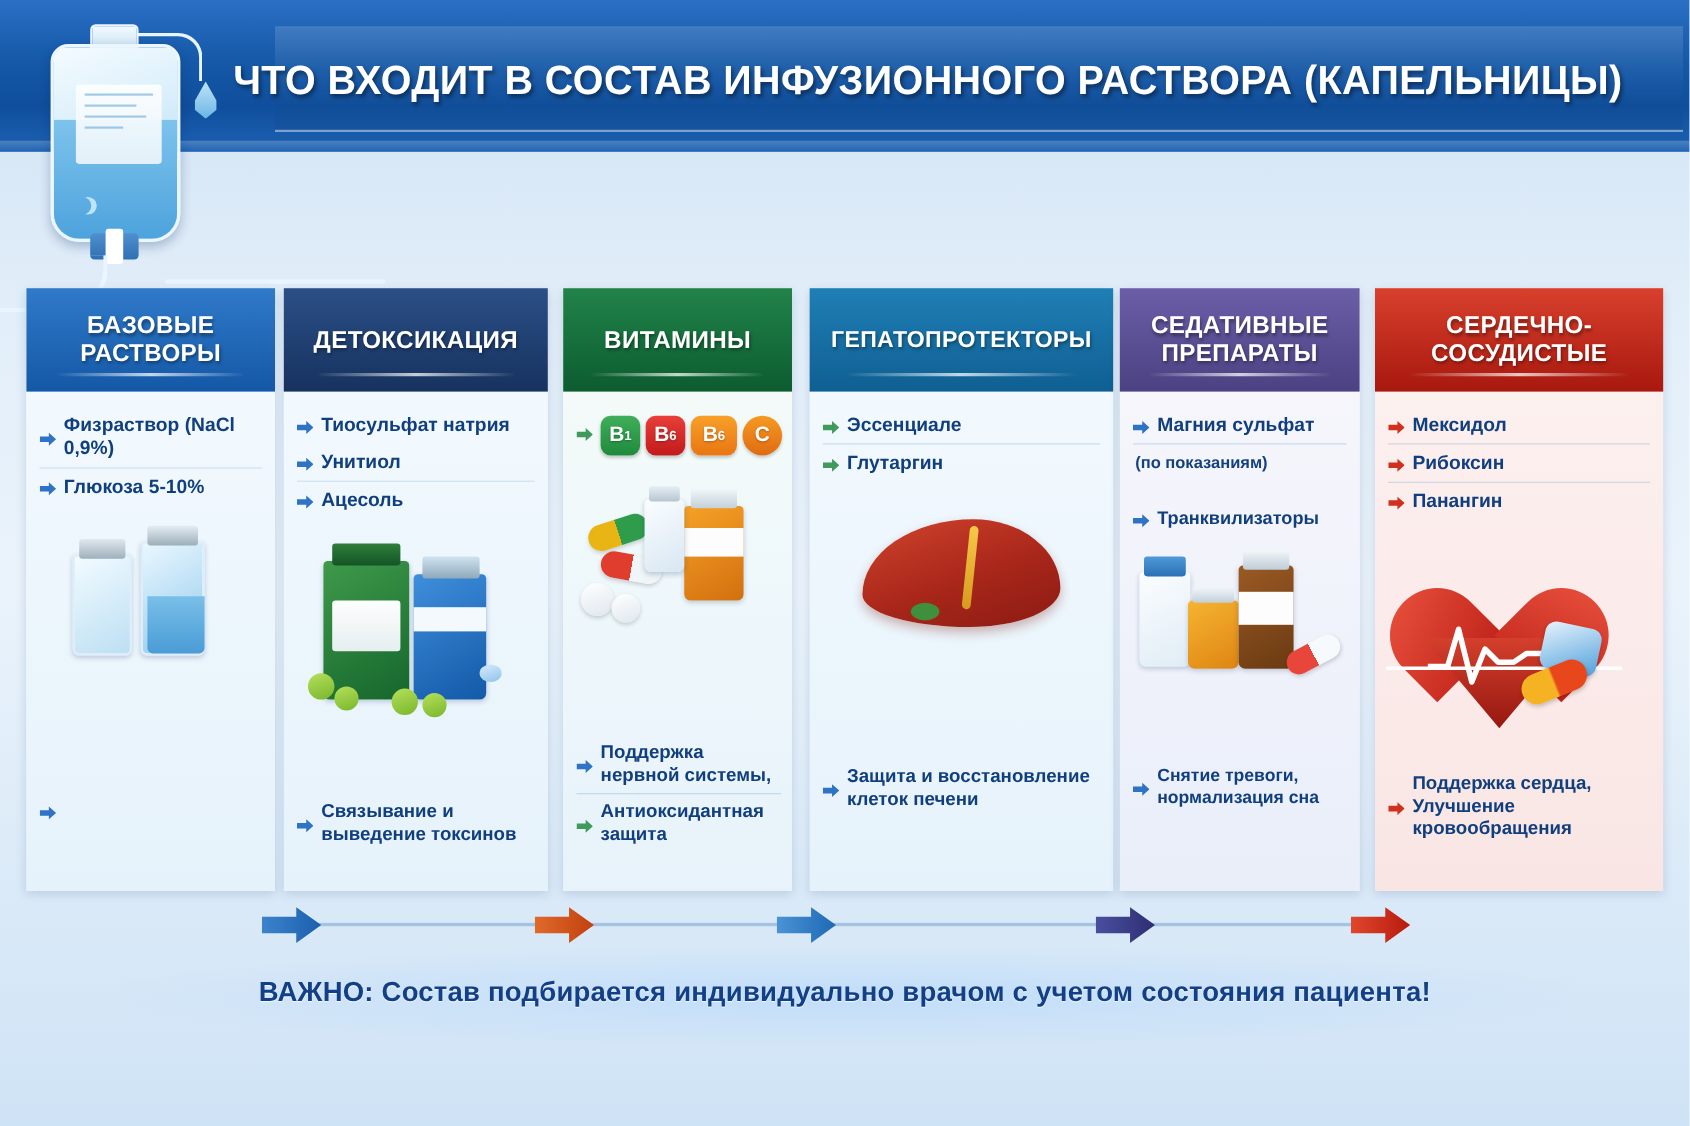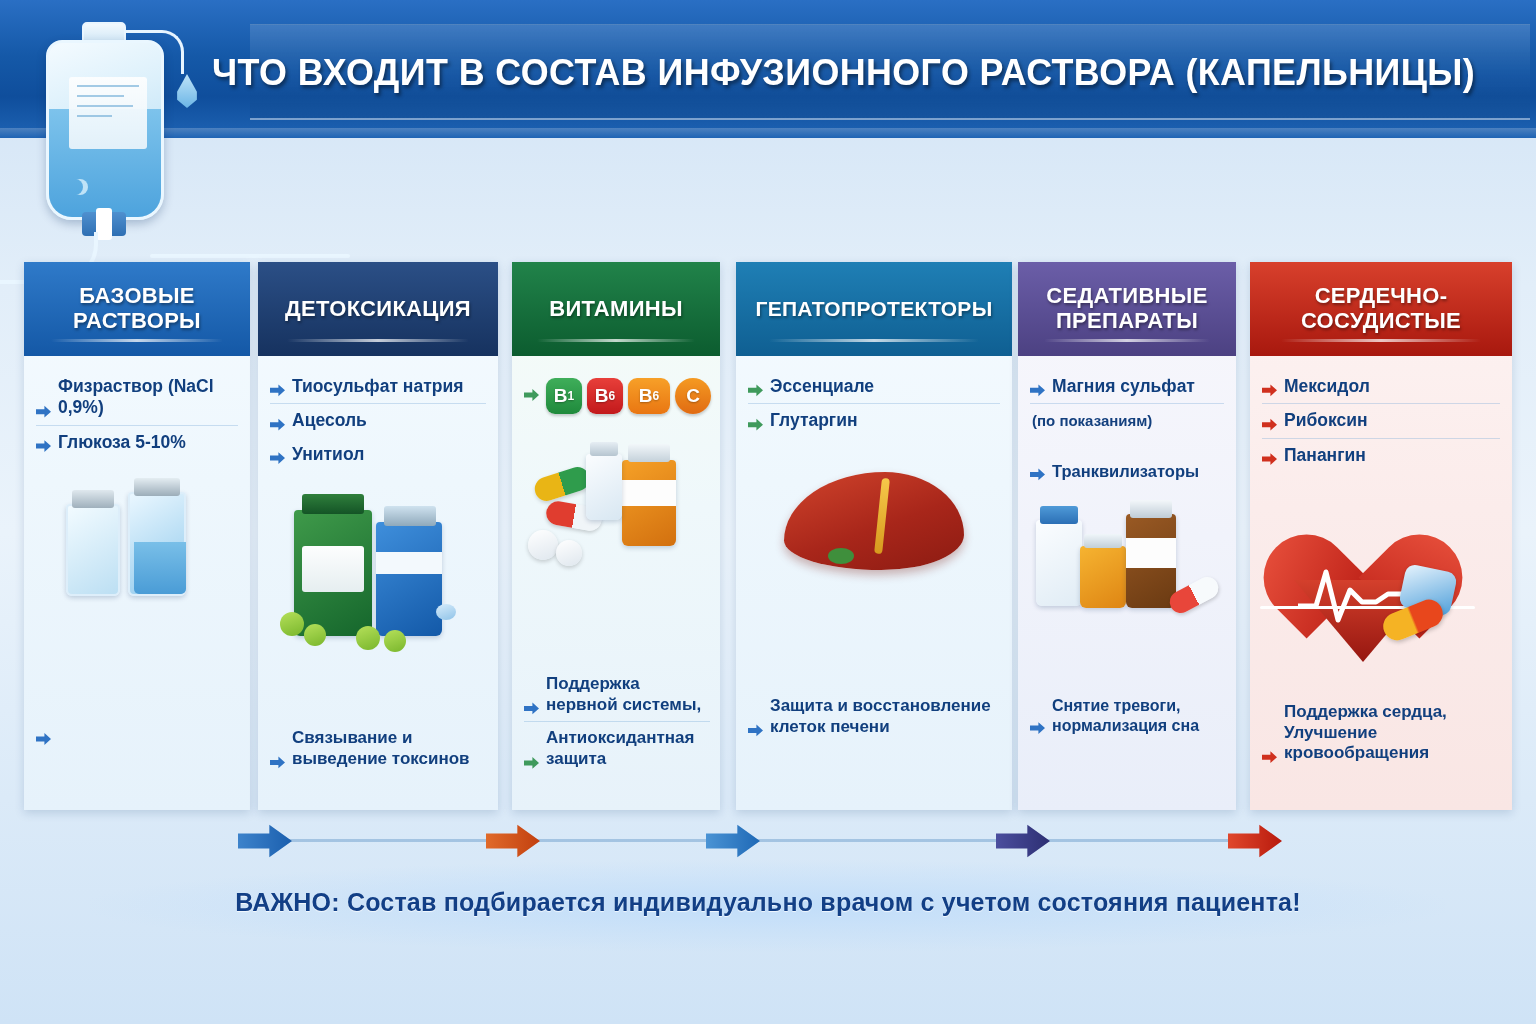--- a/index.html
+++ b/index.html
@@ -124,21 +124,21 @@
   .h5{ background:linear-gradient(180deg,#6b5ea8,#4c4182); }
   .h6{ background:linear-gradient(180deg,#d8402c,#a8180e); }
 
   .col.c6{ background:linear-gradient(180deg,#fdf3f2 0%,#fbeceb 45%,#f9e6e4 100%); }
   .col.c5{ background:linear-gradient(180deg,#f8f7fc 0%,#f1f3fb 50%,#e9eef9 100%); }
   .col.c3{ background:linear-gradient(180deg,#f6fcf7 0%,#eff8fb 45%,#e7f2fa 100%); }
 
   .col-body{ position:relative; padding:14px 12px 0 12px; height:454px; }
 
   .item{
-    position:relative; display:flex; align-items:flex-end; gap:7px;
+    position:relative; display:flex; align-items:center; gap:7px;
     color:#113f7e; font-size:17.5px; font-weight:bold; line-height:1.22;
     padding:6px 0 6px 0;
   }
   .item.sep{ border-top:1px solid rgba(120,170,215,.35); }
   .item .txt{ flex:1; }
   .arrow-i{
     flex:0 0 auto; width:15px; height:14px; margin-top:4px;
     background:#2f73c4;
     clip-path:polygon(0% 32%,56% 32%,56% 8%,100% 50%,56% 92%,56% 68%,0% 68%);
   }
@@ -314,27 +314,27 @@
 
   <div class="col c2">
     <div class="col-head h2">
       <span>ДЕТОКСИКАЦИЯ</span>
     </div>
     <div class="col-body">
       <div class="item">
         <span class="arrow-i"></span>
         <span class="txt">Тиосульфат натрия</span>
       </div>
+      <div class="item">
+        <span class="arrow-i"></span>
+        <span class="txt">Унитиол</span>
+      </div>
       <div class="item sep">
         <span class="arrow-i"></span>
         <span class="txt">Ацесоль</span>
-      </div>
-      <div class="item">
-        <span class="arrow-i"></span>
-        <span class="txt">Унитиол</span>
       </div>
 
       <div class="art" style="top:128px;height:180px;">
         <div class="mb" style="left:36px;top:26px;width:78px;height:126px;background:linear-gradient(150deg,#3f9a4a,#15662c);"></div>
         <div class="mbc" style="left:44px;top:10px;width:62px;height:20px;background:linear-gradient(180deg,#2f7f3c,#145426);"></div>
         <div style="position:absolute;left:44px;top:62px;width:62px;height:46px;background:linear-gradient(180deg,#fdfefe,#e6eef0);border-radius:3px;"></div>
         <div class="mb" style="left:118px;top:38px;width:66px;height:114px;background:linear-gradient(150deg,#3f8fdc,#1359a8);"></div>
         <div class="mbc" style="left:126px;top:22px;width:52px;height:20px;background:linear-gradient(180deg,#cfe2ef,#8fa9bb);"></div>
         <div style="position:absolute;left:118px;top:68px;width:66px;height:22px;background:#f3f9fd;"></div>
         <div style="position:absolute;left:22px;top:128px;width:24px;height:24px;border-radius:50%;background:linear-gradient(160deg,#b5e05a,#79b62c);"></div>

